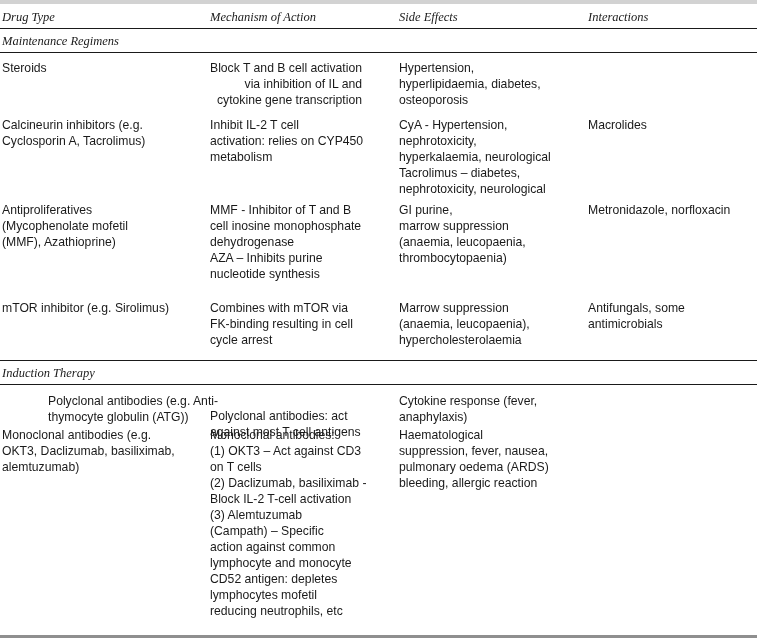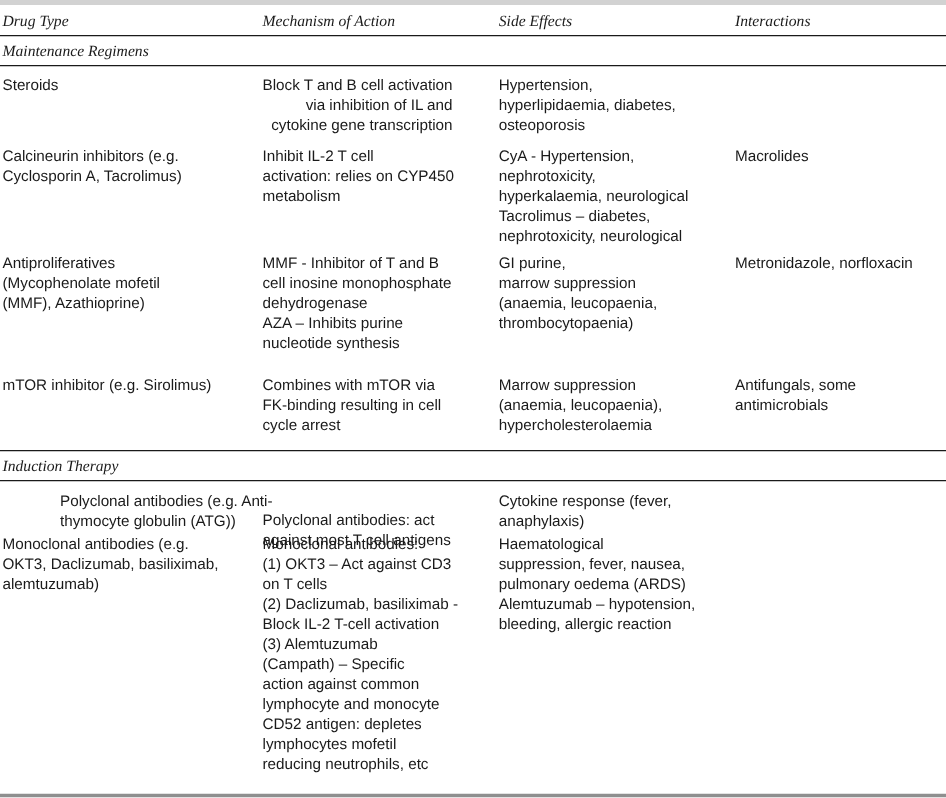--- a/index.html
+++ b/index.html
@@ -147,21 +147,20 @@
         <div>action against common</div>
         <div>lymphocyte and monocyte</div>
         <div>CD52 antigen: depletes</div>
         <div>lymphocytes mofetil</div>
         <div>reducing neutrophils, etc</div>
       </div>
       <div class="cell c2" style="top: 427px;">
         <div>Haematological</div>
         <div>suppression, fever, nausea,</div>
         <div>pulmonary oedema (ARDS)</div>
-        <div>Alemtuzumab – hypotension,</div>
         <div>bleeding, allergic reaction</div>
       </div>
       <div class="cell c3" style="top: 427px;"></div>
     </div>
   </div>
 
 <div class="rule" style="top:360px"></div>
 <div class="cell sec c0" style="top:365px">Induction Therapy</div>
 <div class="rule" style="top:384px"></div>
 

